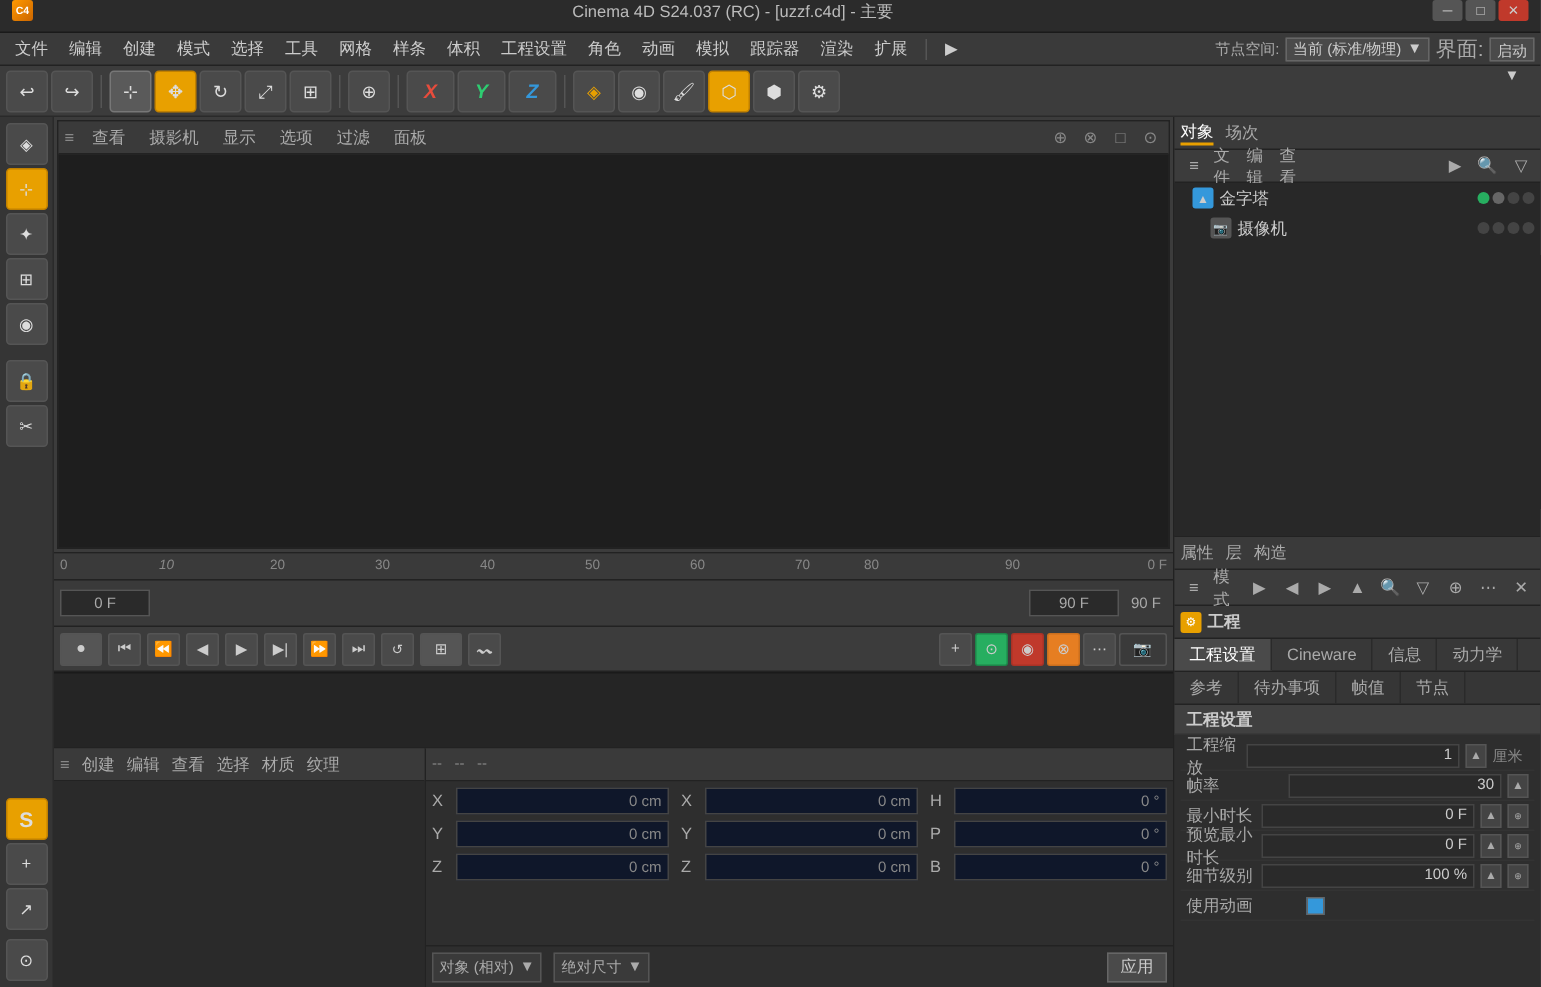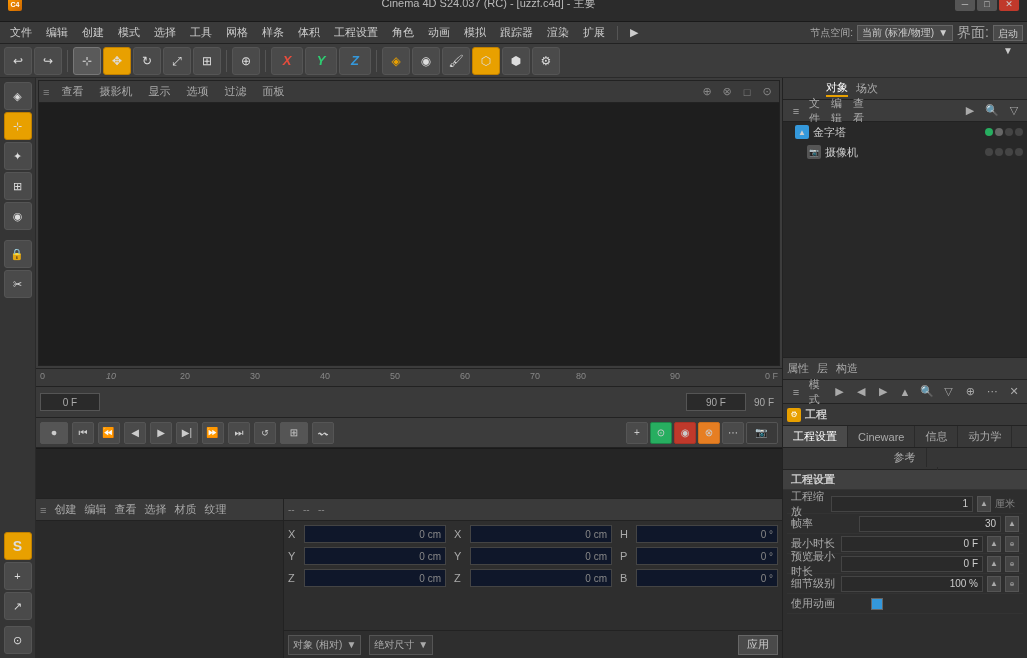--- a/index.html
+++ b/index.html
@@ -12,22 +12,22 @@
       color: #ccc;
       overflow: hidden;
       user-select: none;
     }
 
     
     #title-bar {
       height: 22px;
       background: #2b2b2b;
       display: flex;
-      align-items: flex-end;
-      padding: 10px 8px;
+      align-items: flex-start;
+      padding: 0 8px;
       color: #ddd;
       font-size: 11px;
       border-bottom: 1px solid #1a1a1a;
     }
     #title-bar .title-logo {
       display: flex;
       align-items: center;
       gap: 4px;
     }
     #title-bar .title-logo .logo-icon {
@@ -407,21 +407,21 @@
     #object-tabs {
       height: 22px;
       background: #3a3a3a;
       display: flex;
       align-items: center;
       padding: 0 4px;
       gap: 8px;
       border-bottom: 1px solid #222;
     }
     .obj-tab { color: #aaa; font-size: 11px; cursor: pointer; }
-    .obj-tab.active { color: #fff; border-bottom: 2px solid #e8a000; margin-left: 39px; }
+    .obj-tab.active { color: #fff; border-bottom: 2px solid #e8a000; }
     #object-toolbar {
       height: 22px;
       background: #3c3c3c;
       display: flex;
       align-items: center;
       padding: 0 4px;
       gap: 4px;
       border-bottom: 1px solid #222;
     }
     .obj-tool-btn {
@@ -937,21 +937,21 @@
         <div class="prop-section-icon">⚙</div>
         <span style="color:#ccc;font-size:11px;font-weight:bold;">工程</span>
       </div>
       <div id="prop-subtabs">
         <div class="prop-subtab active">工程设置</div>
         <div class="prop-subtab">Cineware</div>
         <div class="prop-subtab">信息</div>
         <div class="prop-subtab">动力学</div>
       </div>
 
-      <div style="height:22px;background:#363636;display:flex;align-items:center;border-bottom:1px solid #222;flex-direction:column;">
+      <div style="height:22px;background:#363636;display:flex;align-items:center;border-bottom:1px solid #222;">
         <div class="prop-subtab">参考</div>
         <div class="prop-subtab">待办事项</div>
         <div class="prop-subtab">帧值</div>
         <div class="prop-subtab">节点</div>
       </div>
 
       <div style="height:20px;background:#404040;display:flex;align-items:center;padding:0 8px;border-bottom:1px solid #333;">
         <span style="color:#ccc;font-size:11px;font-weight:bold;">工程设置</span>
       </div>
       <div id="prop-content">

